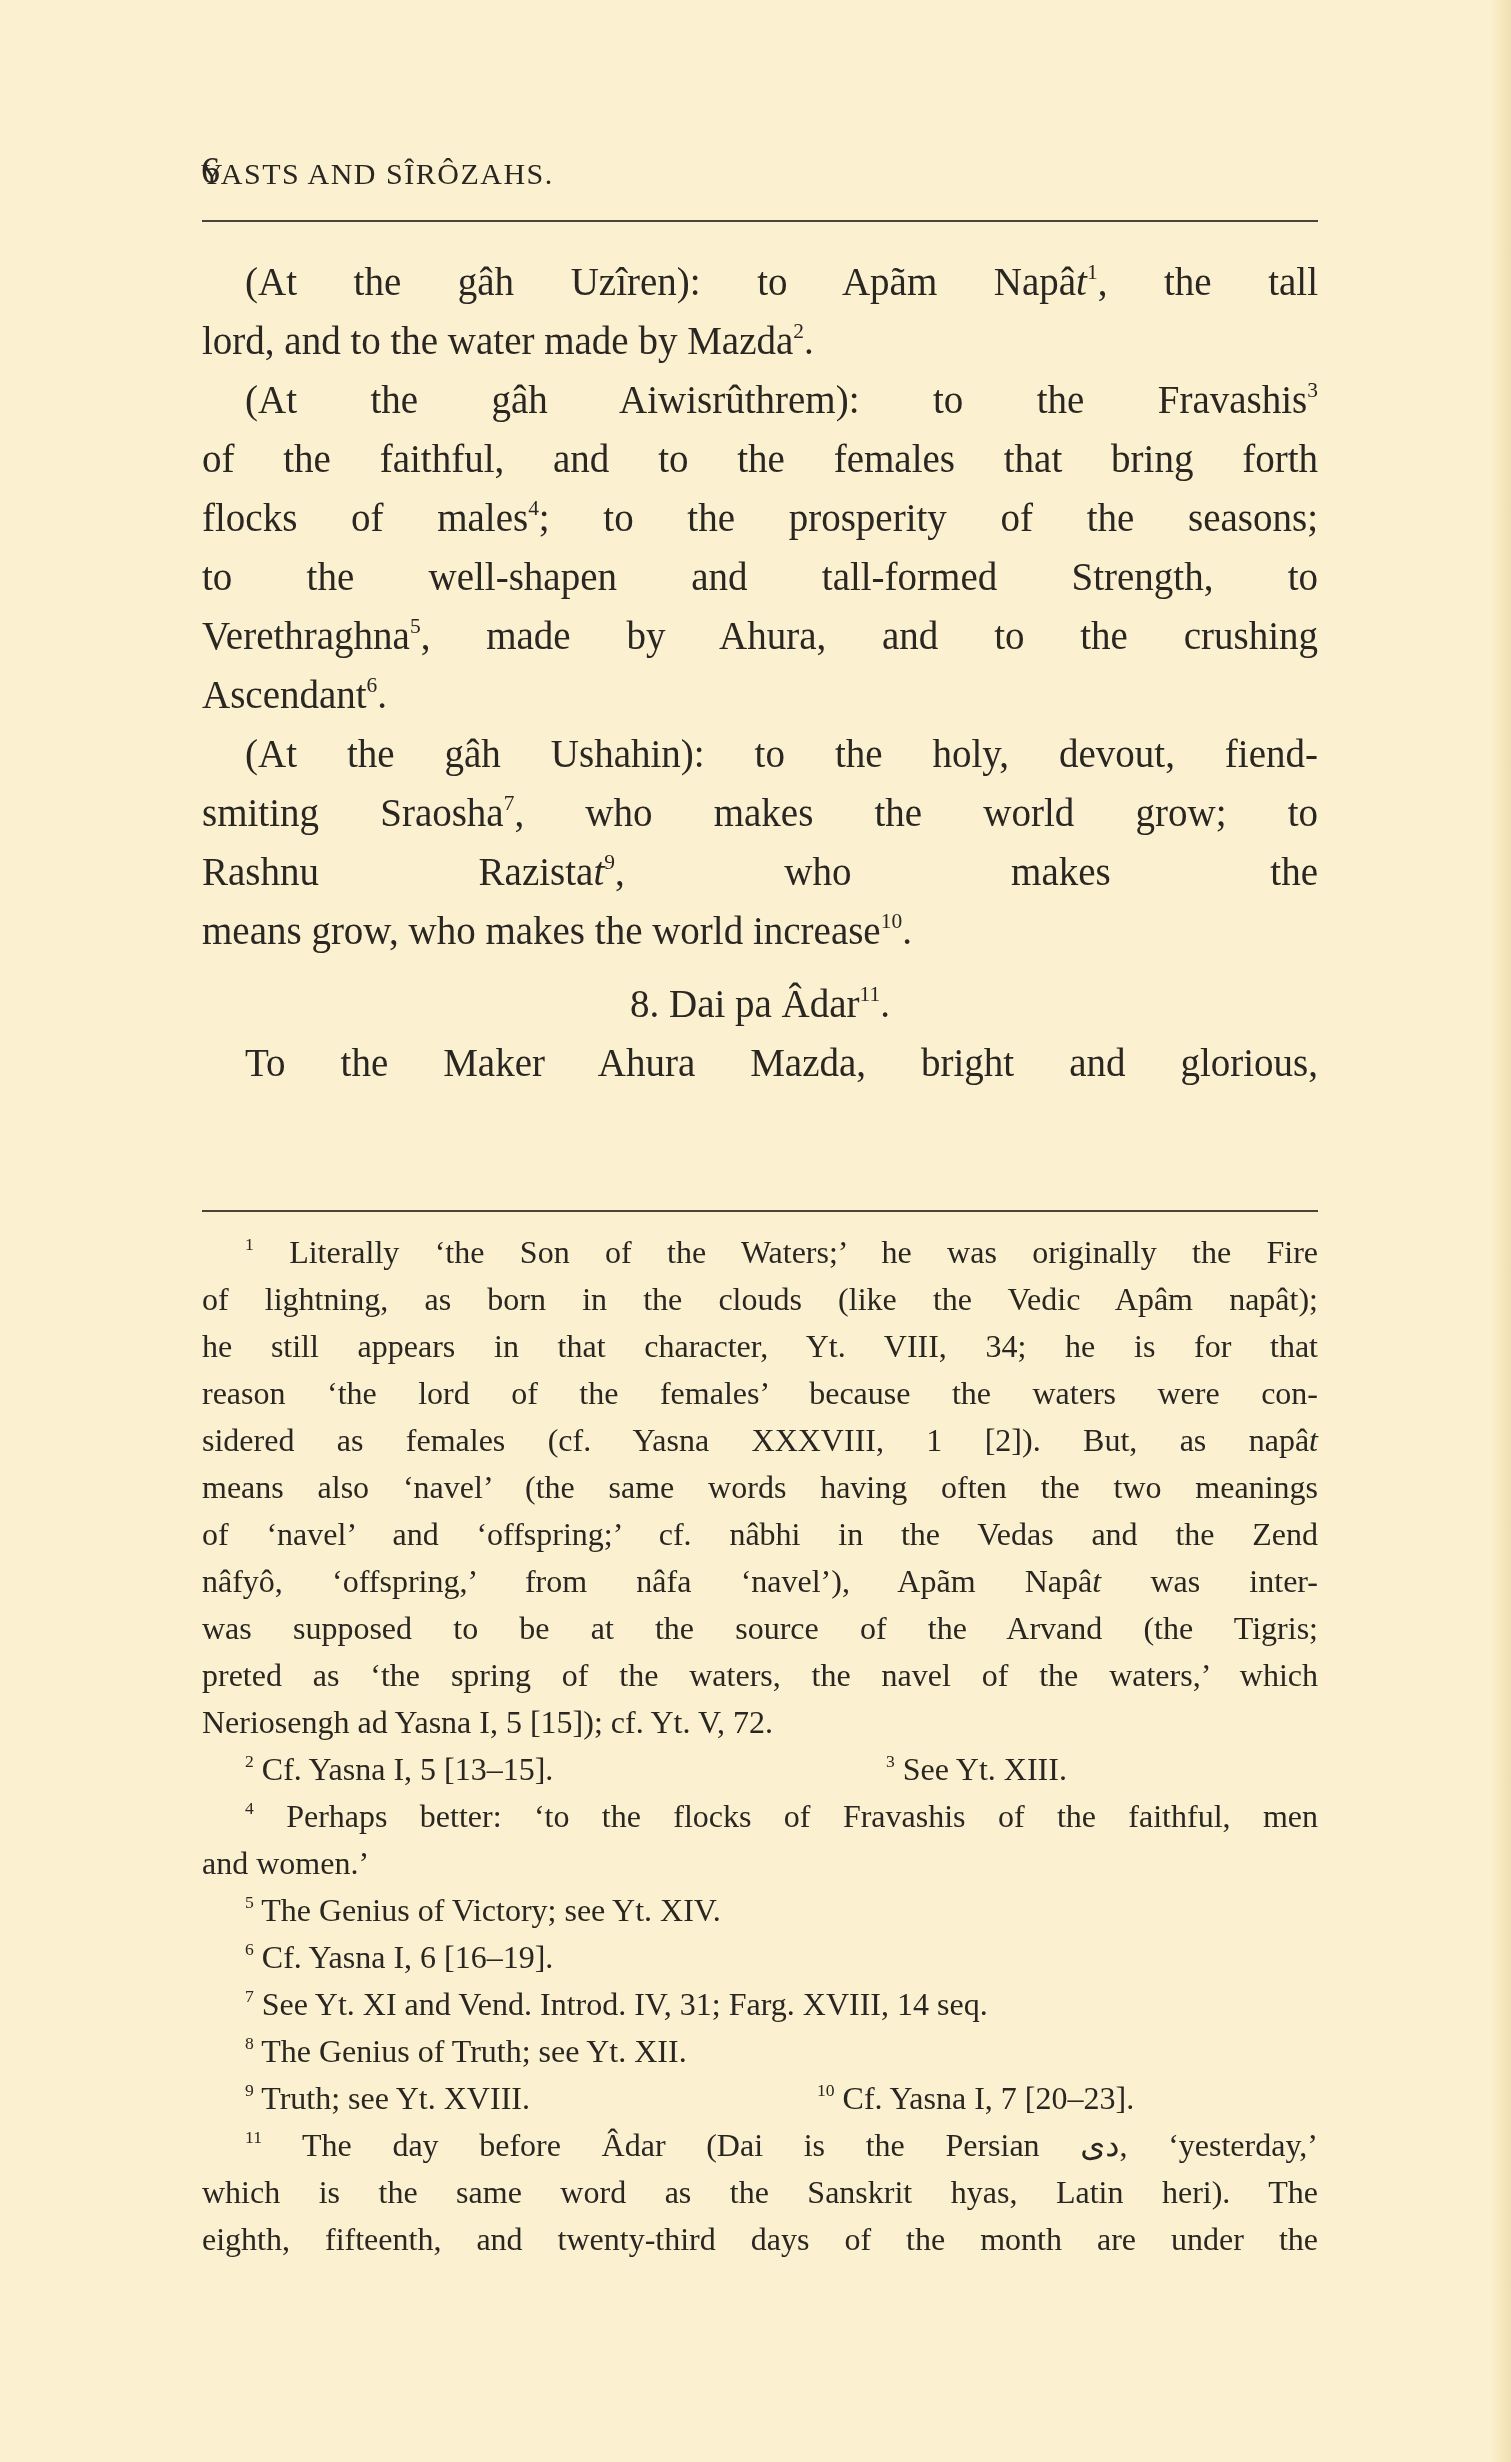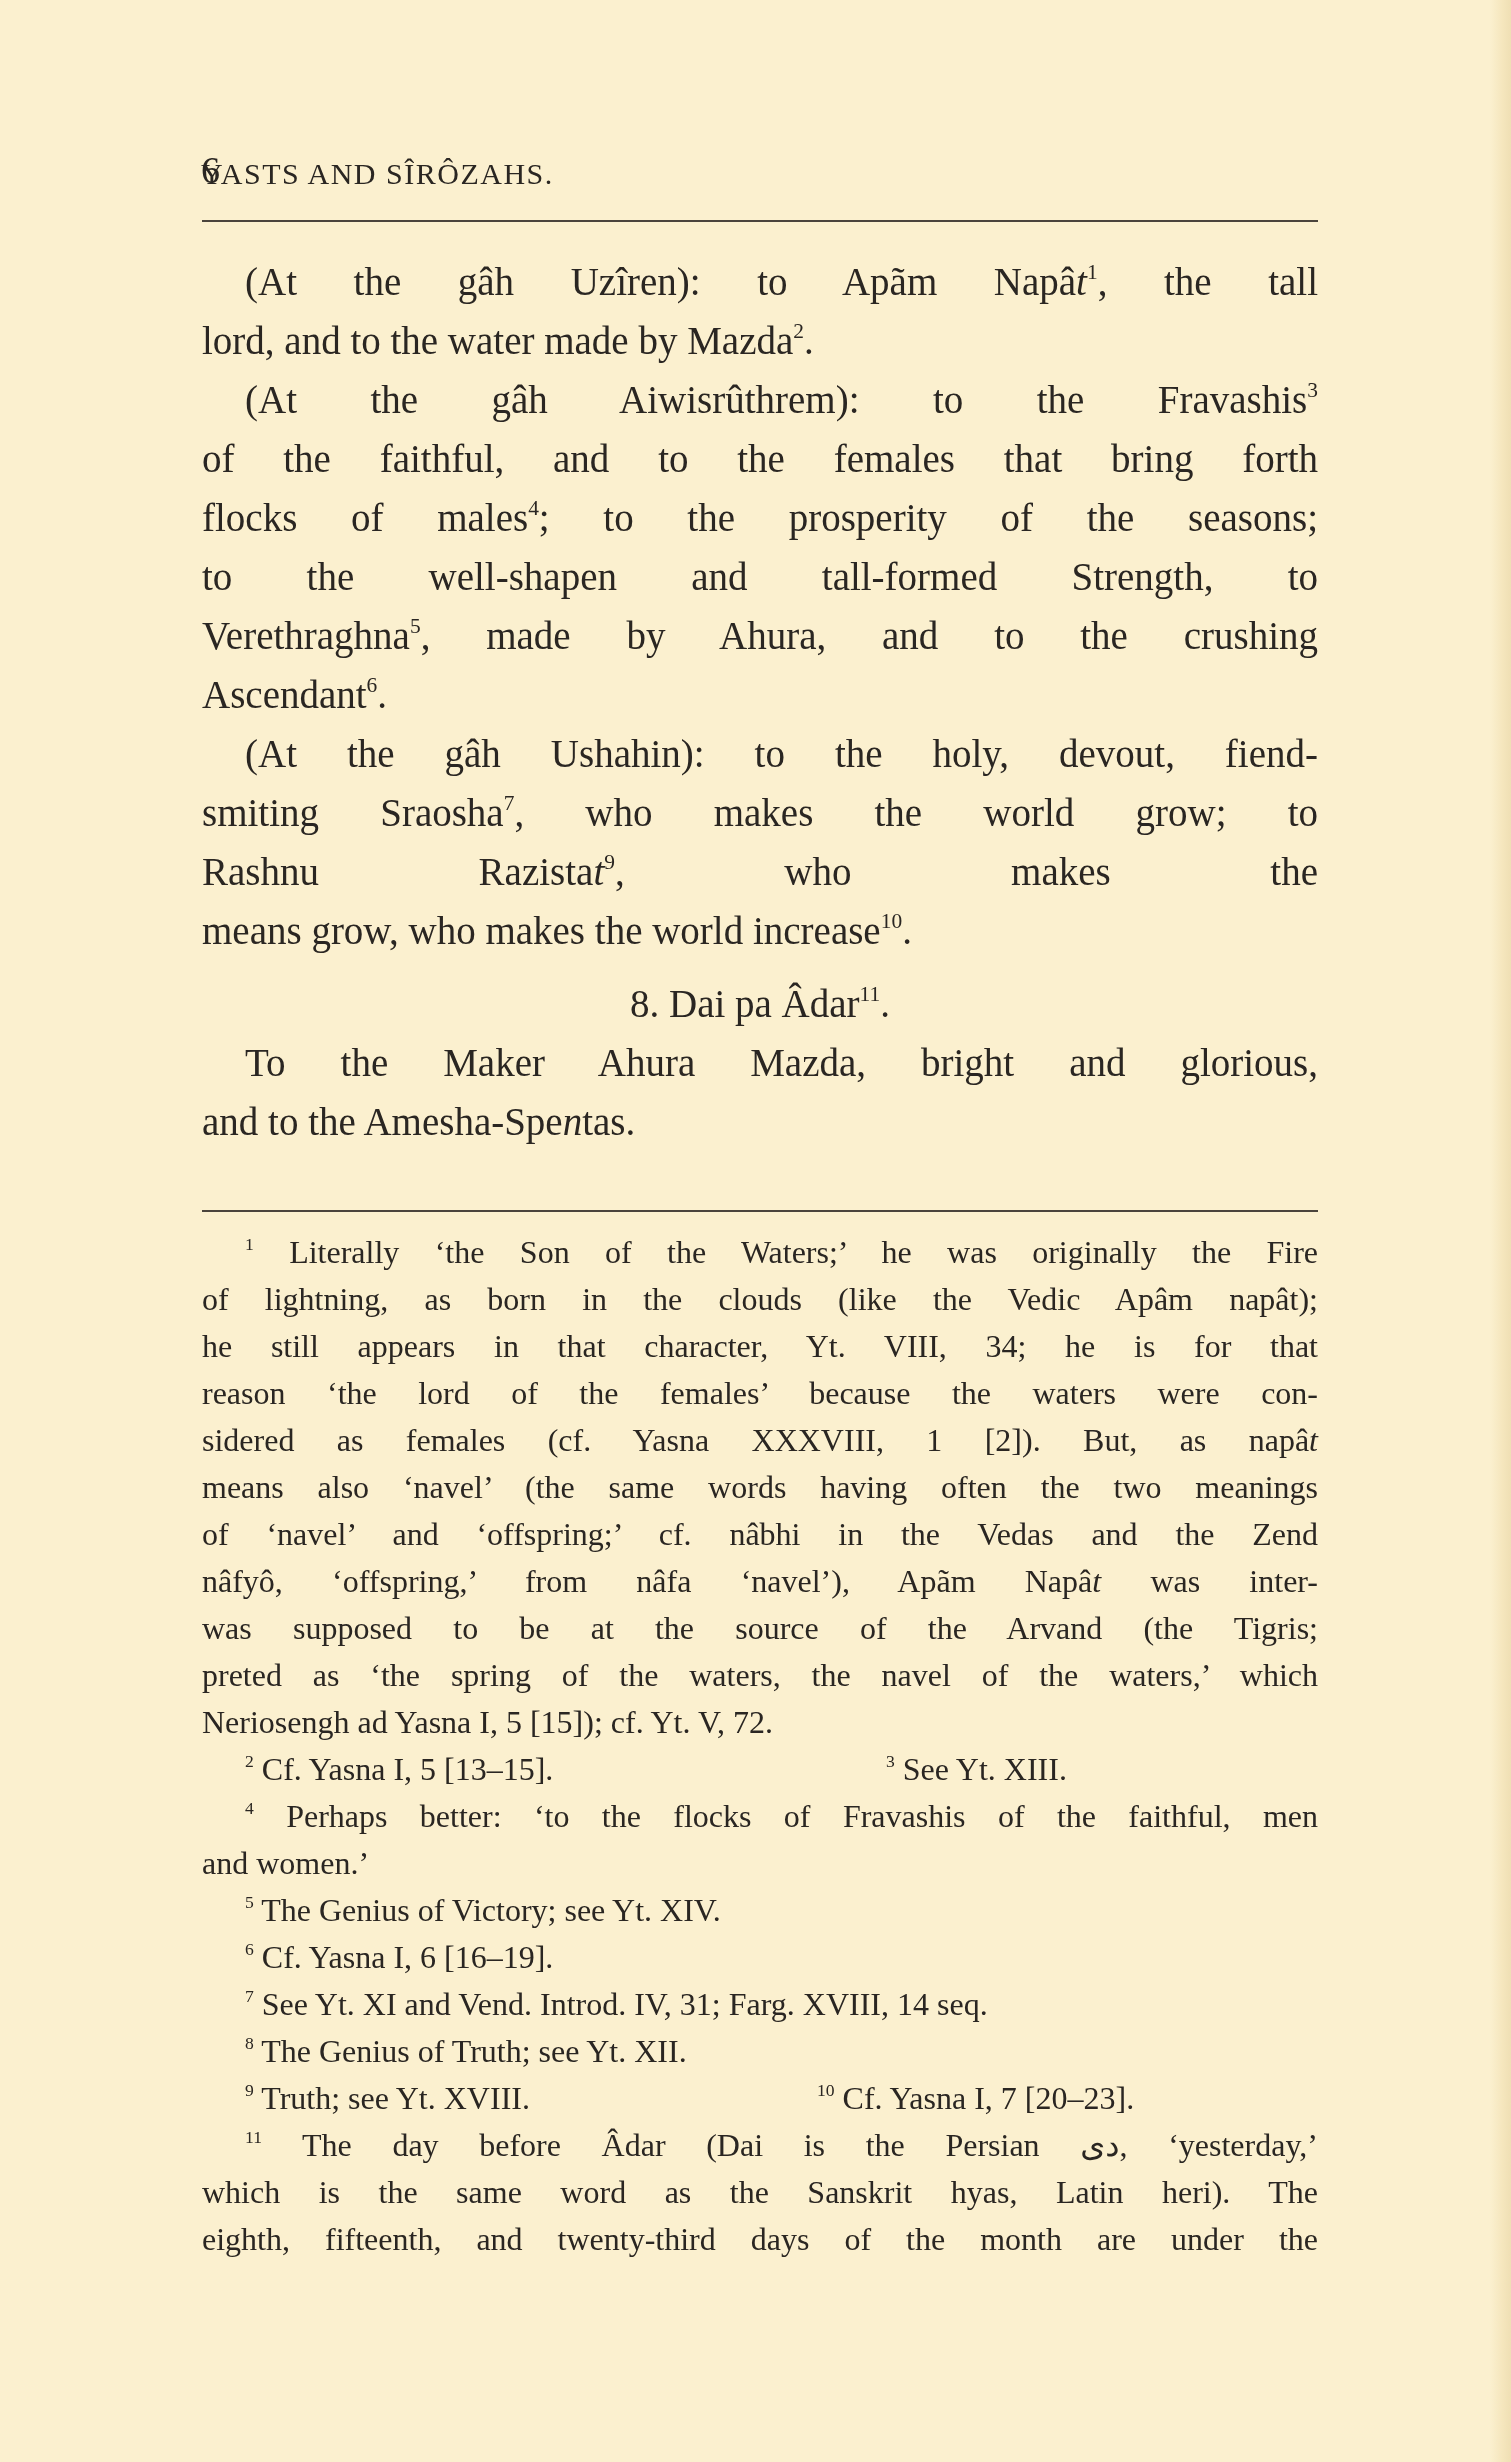--- a/index.html
+++ b/index.html
@@ -77,21 +77,20 @@
   <span class="line"><span>to the well-shapen and tall-formed Strength, to</span></span>
   <span class="line"><span>Verethraghna</span><sup>5</sup><span>, made by Ahura, and to the crushing</span></span>
   <span class="line last"><span>Ascendant</span><sup>6</sup><span>.</span></span>
   <span class="line indent"><span>(At the gâh Ushahin): to the holy, devout, fiend-</span></span>
   <span class="line"><span>smiting Sraosha</span><sup>7</sup><span>, who makes the world grow; to</span></span>
   <span class="line"><span>Rashnu Razista</span><i>t</i><sup>9</sup><span>, who makes the</span></span>
   <span class="line last"><span>means grow, who makes the world increase</span><sup>10</sup><span>.</span></span>
 
   <span class="line center" style="margin-top:13.7px"><span>8. Dai pa Âdar</span><sup>11</sup><span>.</span></span>
   <span class="line indent"><span>To the Maker Ahura Mazda, bright and glorious,</span></span>
-  <span class="line last"><span>and to the Amesha-Spe</span><i>n</i><span>tas.</span></span>
 </div>
 
 <div class="rule foot"></div>
 
 <div class="notes">
   <span class="nline indent"><sup>1</sup> <span>Literally ‘the Son of the Waters;’ he was originally the Fire</span></span>
   <span class="nline"><span>of lightning, as born in the clouds (like the Vedic Apâm napât);</span></span>
   <span class="nline"><span>he still appears in that character, Yt. VIII, 34; he is for that</span></span>
   <span class="nline"><span>reason ‘the lord of the females’ because the waters were con-</span></span>
   <span class="nline"><span>sidered as females (cf. Yasna XXXVIII, 1 [2]). But, as napâ</span><i>t</i></span>

